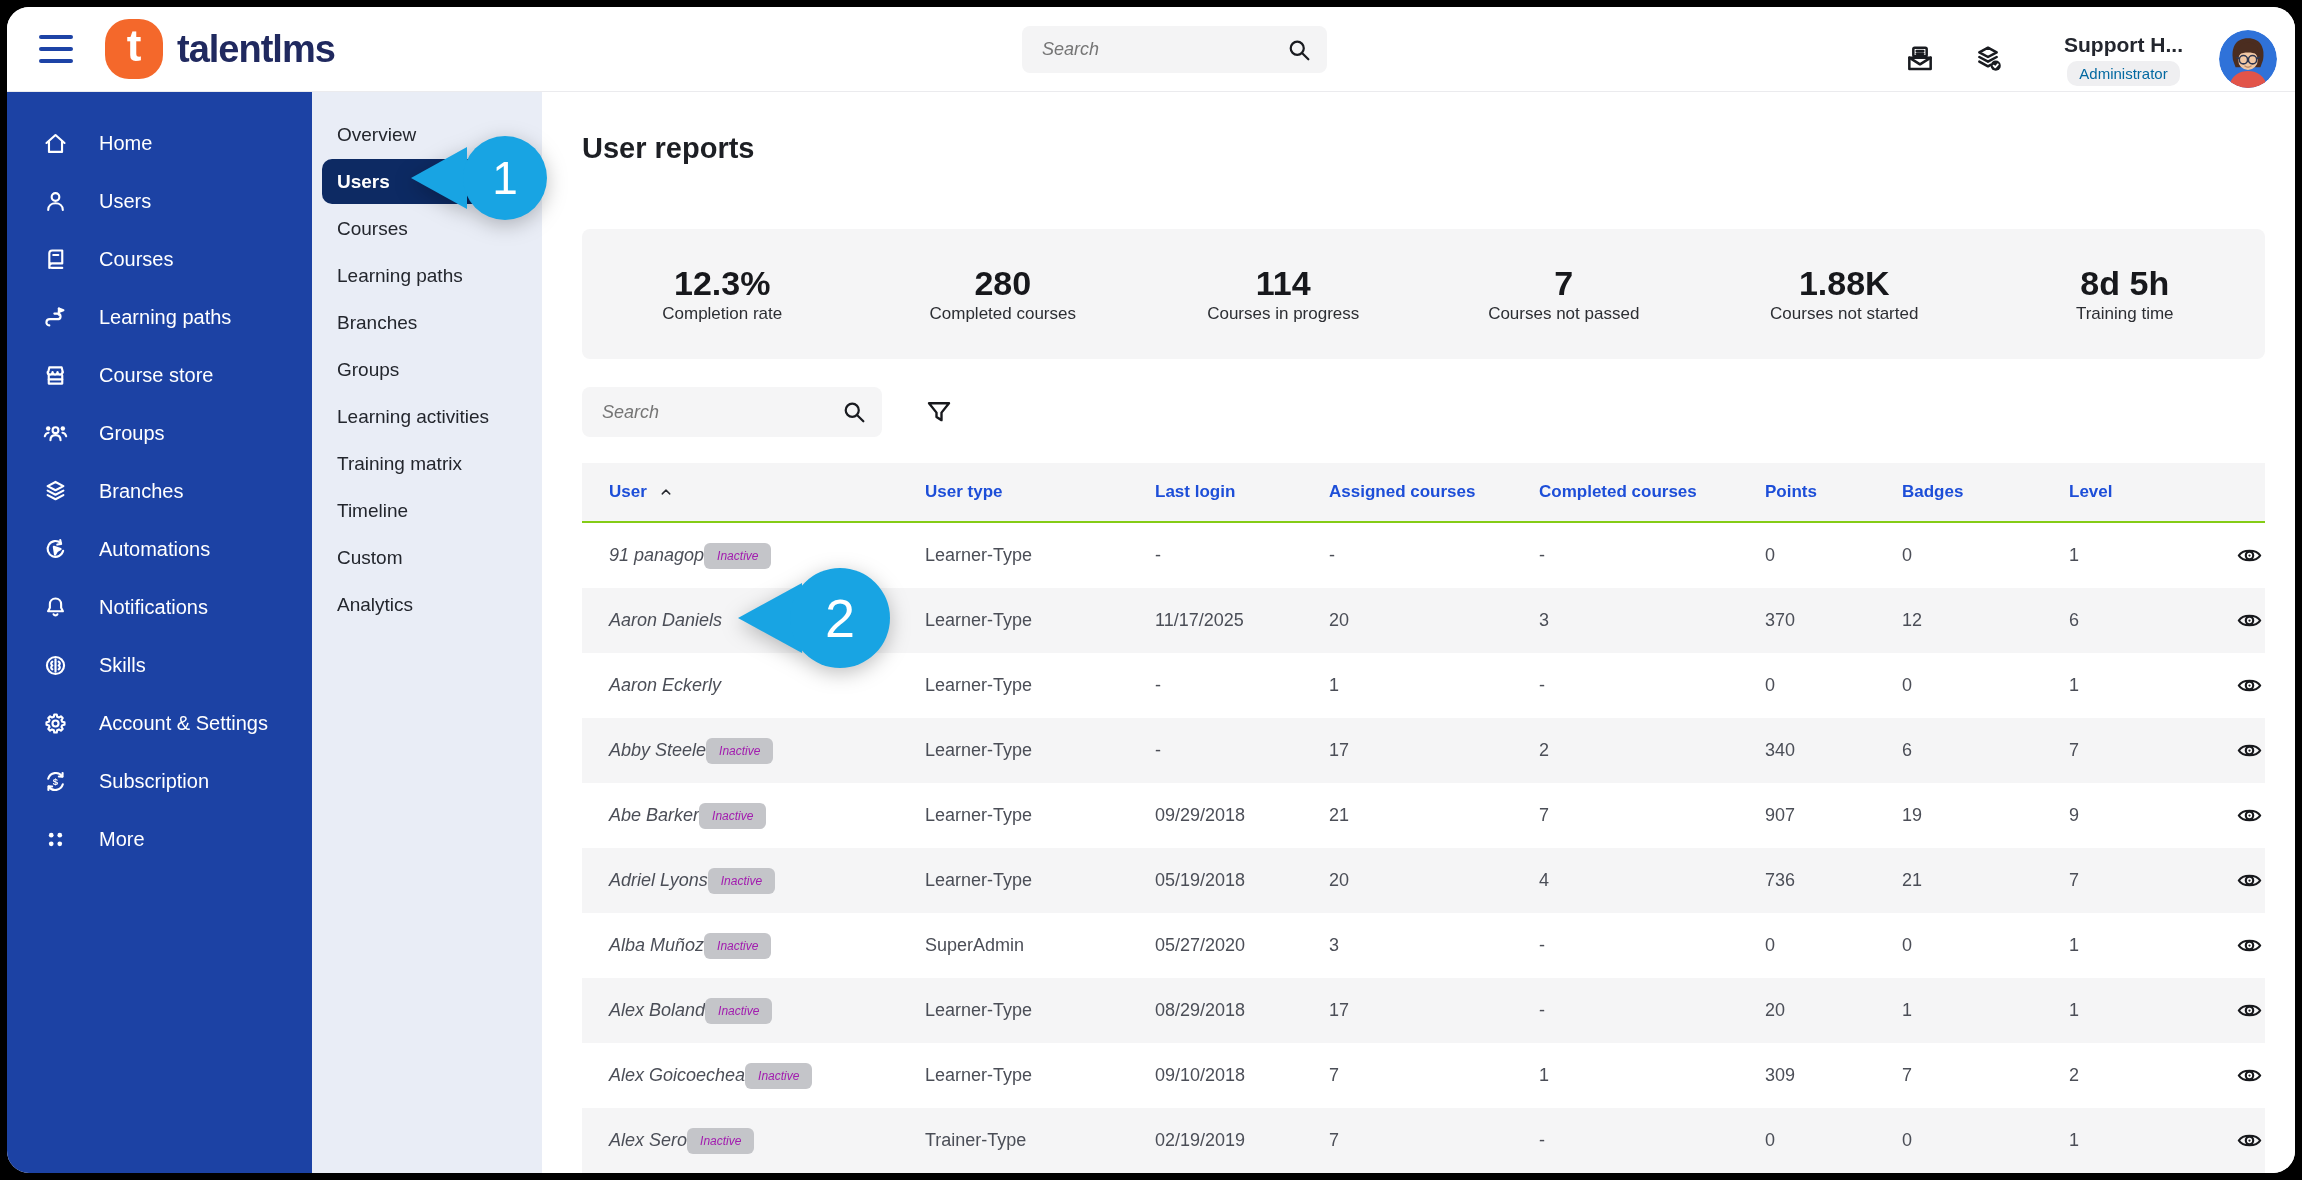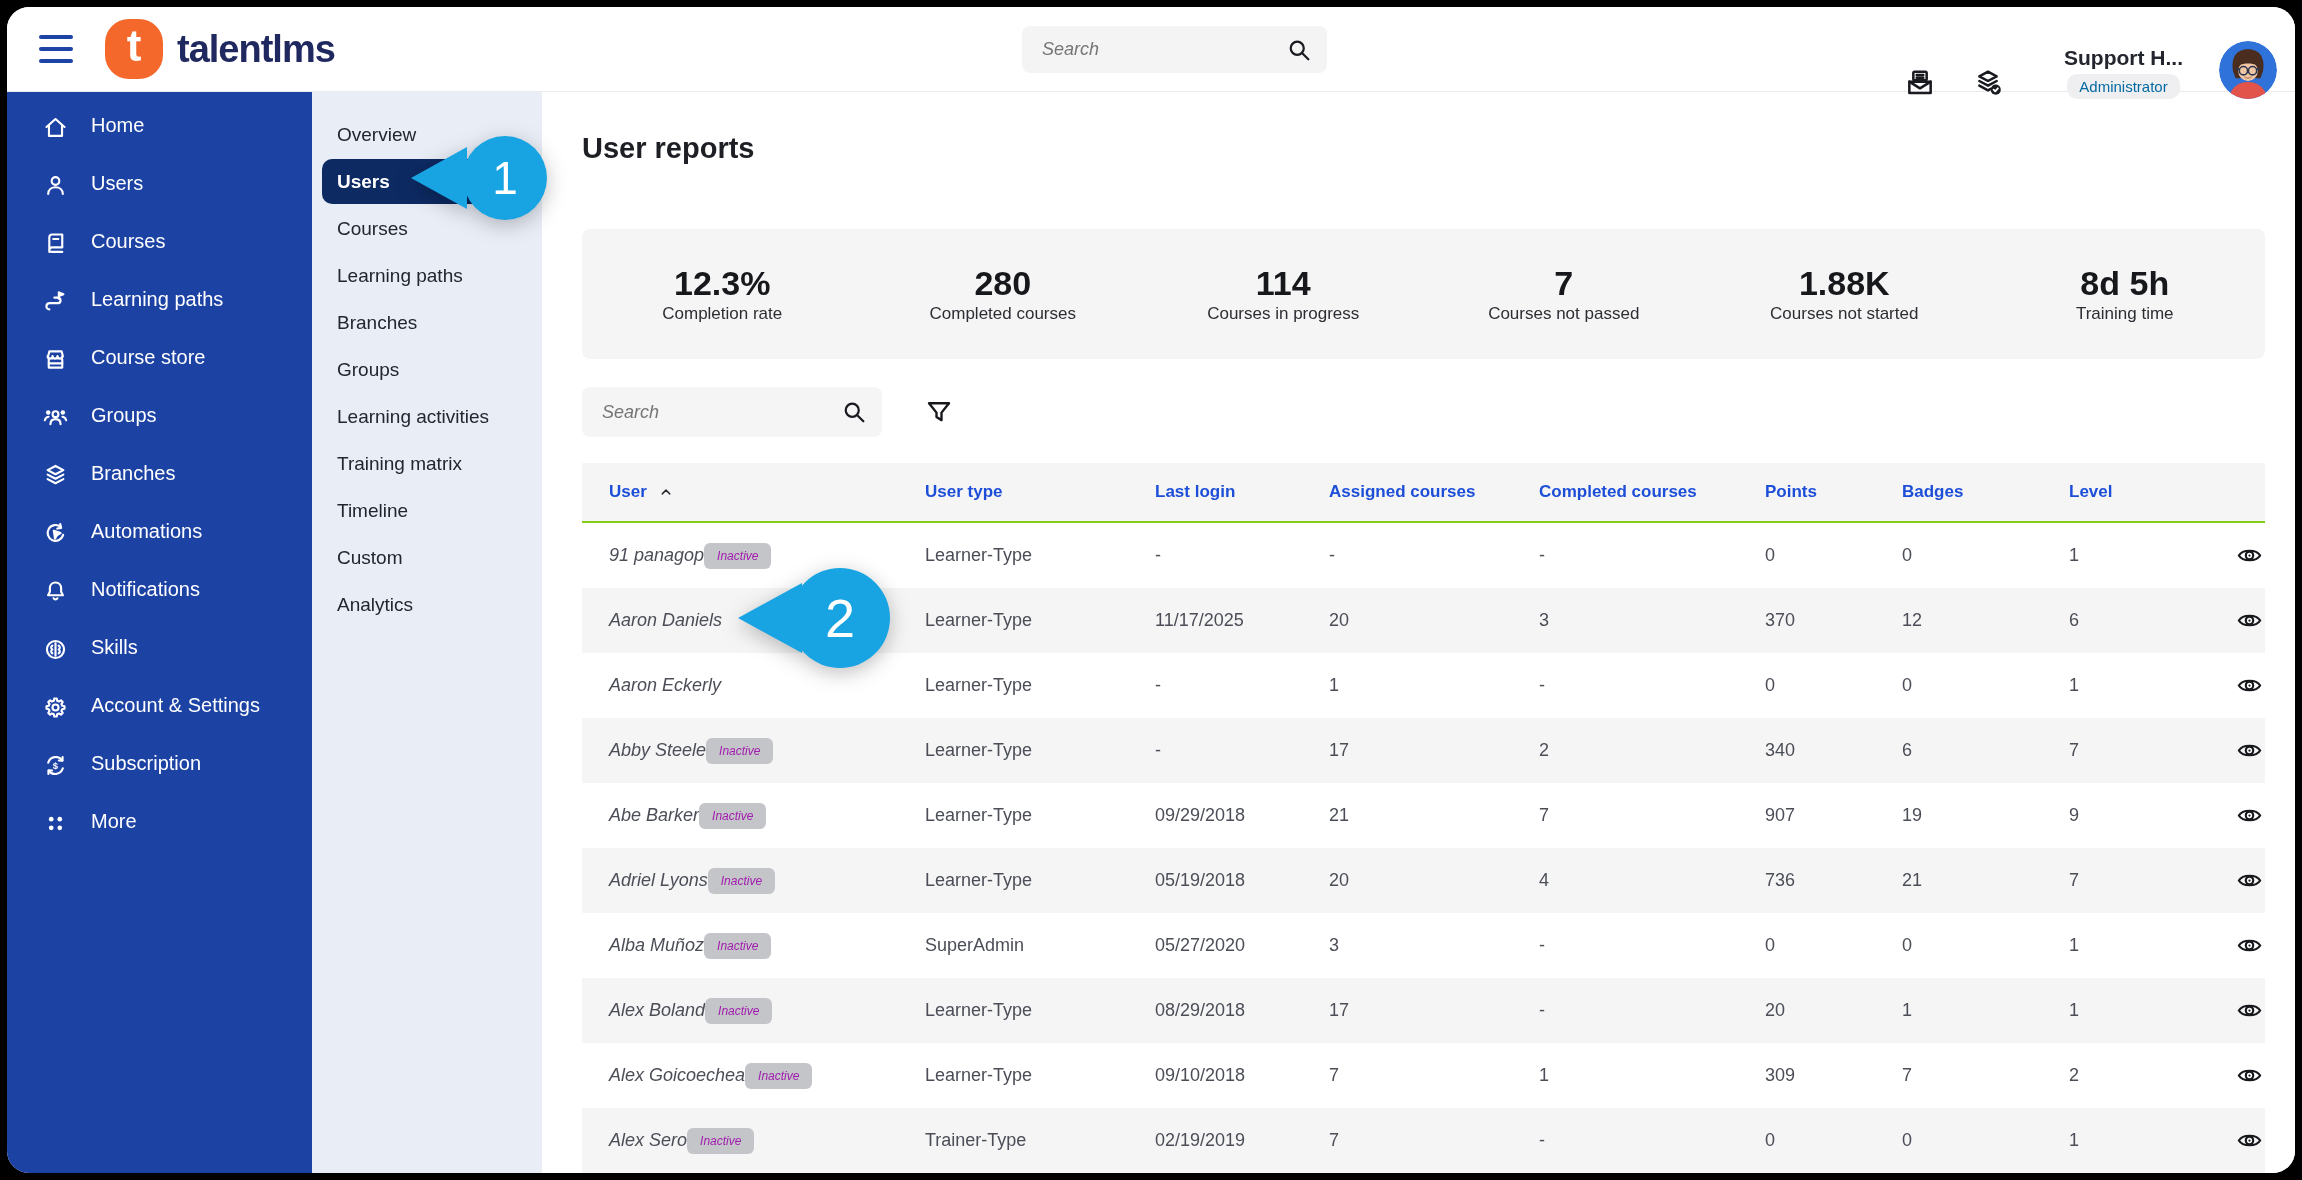--- a/index.html
+++ b/index.html
@@ -14,32 +14,32 @@
   .hamburger span{display:block;height:4px;border-radius:2px;background:#1d43a6;}
   .brand{position:absolute;left:98px;top:12px;display:flex;align-items:center;gap:14px;cursor:pointer;}
   .brand-mark{width:58px;height:60px;background:#f4682b;border-radius:24px;display:flex;align-items:center;justify-content:center;
               color:#fff;font-size:44px;font-weight:bold;line-height:1;padding-bottom:6px;}
   .brand-word{font-size:38px;font-weight:bold;color:#20295f;letter-spacing:-1px;}
   .top-search{position:absolute;left:1015px;top:19px;width:305px;height:47px;background:#f4f4f5;border-radius:8px;
               display:flex;align-items:center;padding:0 14px 0 18px;}
   .top-search input{flex:1;border:none;background:transparent;outline:none;font-style:italic;font-size:18px;color:#3a3c42;
               font-family:"Liberation Sans","DejaVu Sans",sans-serif;}
   .icon-slot{display:inline-flex;align-items:center;justify-content:center;color:#191b20;}
-  .top-right{position:absolute;right:18px;top:0;height:92px;display:flex;align-items:flex-end;gap:36px;}
+  .top-right{position:absolute;right:18px;top:6px;height:92px;display:flex;align-items:center;gap:36px;}
   .topbar-icon{width:32px;height:32px;cursor:pointer;}
   .user-block{display:flex;flex-direction:column;align-items:center;gap:4px;cursor:pointer;margin-left:24px;}
   .user-name{font-size:21px;font-weight:bold;color:#23262e;}
   .user-role{background:#efeff1;color:#0369a1;font-size:15px;padding:4px 12px;border-radius:10px;}
   .avatar{width:58px;height:58px;border-radius:50%;overflow:hidden;cursor:pointer;flex:0 0 58px;}
 
   
   .body{flex:1;display:flex;min-height:0;}
   .sidebar{width:305px;flex:0 0 305px;background:#1c42a4;padding-top:22px;}
   .sidebar ul,.subnav ul{list-style:none;margin:0;padding:0;}
-  .sidebar-item{height:58px;display:flex;align-items:flex-start;gap:22px;margin:0 13px;padding-left:22px;border-radius:12px;
+  .sidebar-item{height:58px;display:flex;align-items:center;gap:30px;margin:0 13px;padding-left:22px;border-radius:12px;
                 color:#fff;font-size:20px;cursor:pointer;}
   .sidebar-item.active{background:#0d2a63;}
   .sidebar-item .icon-slot{width:27px;height:27px;color:#fff;flex:0 0 27px;}
   .subnav{width:230px;flex:0 0 230px;background:#e9edf6;padding-top:20px;}
   .subnav-item{height:45px;display:flex;align-items:center;margin:0 10px 2px 10px;padding-left:15px;border-radius:10px;
                font-size:19px;color:#23262d;cursor:pointer;}
   .subnav-item.active{background:#0d2a63;color:#fff;font-weight:bold;}
 
   
   .main{flex:1;padding:0 30px 8px 40px;overflow:hidden;background:#fff;}

